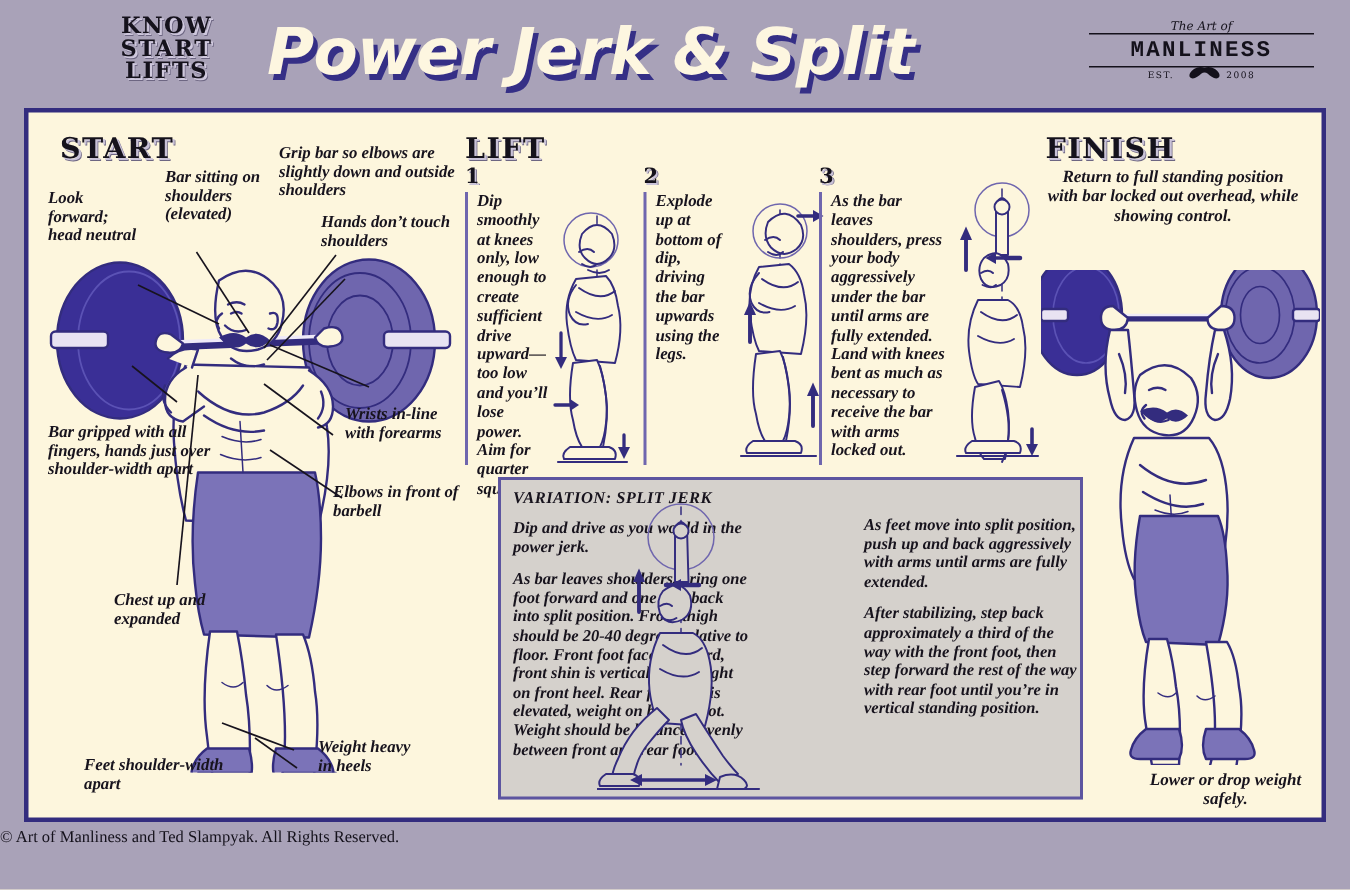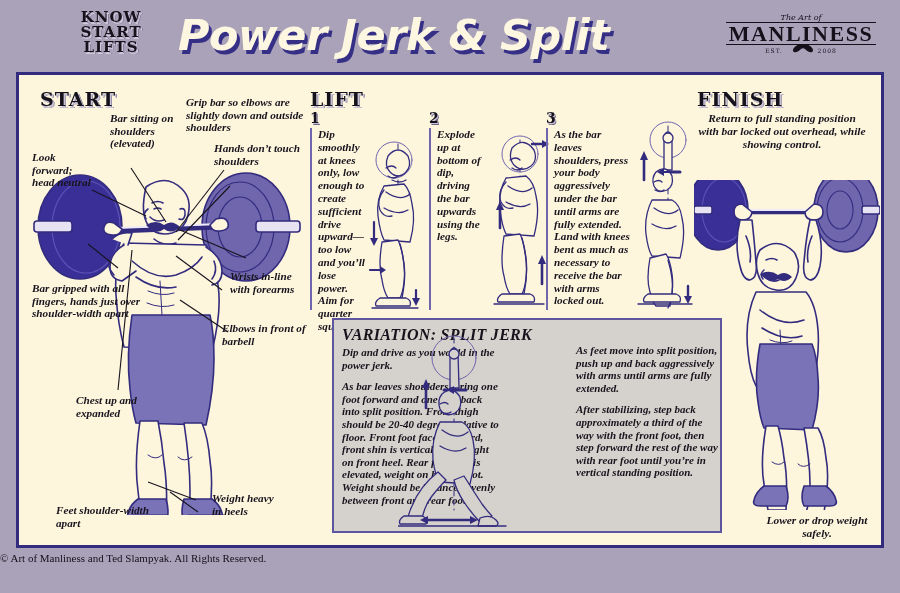--- a/index.html
+++ b/index.html
@@ -16,21 +16,21 @@
      font-family:"DejaVu Serif", serif;font-weight:bold;color:#15121c;
      font-size:15px;line-height:15px;letter-spacing:1px;
      text-shadow:1.5px 1.5px 0 #cfc8dd, 2px 2px 0 #6d6682;}
   .badge div{white-space:nowrap;}
   .maintitle{position:absolute;left:178px;top:7px;width:520px;
      font-family:"DejaVu Sans", sans-serif;font-style:italic;font-weight:bold;
      font-size:43px;line-height:56px;color:#fdf6e0;letter-spacing:-0.5px;
      text-shadow:3px 4px 0 #352f86;}
   .aomlogo{position:absolute;left:726px;top:13px;width:150px;text-align:center;color:#14111b;}
   .aom-top{font-family:"DejaVu Serif", serif;font-style:italic;font-size:8px;line-height:9px;}
-  .aom-mid{font-family:Liberation Serif, serif;font-weight:bold;font-size:22px;
+  .aom-mid{font-family:Liberation Mono, monospace;font-weight:bold;font-size:15px;
      line-height:21px;letter-spacing:1.5px;
      border-top:1.5px solid #14111b;border-bottom:1.5px solid #14111b;}
   .aom-bot{font-family:"DejaVu Serif", serif;font-size:6px;line-height:11px;letter-spacing:1px;position:relative;}
   .stache{position:absolute;left:50%;top:-1px;transform:translateX(-50%);font-size:13px;line-height:11px;}
 
   
   .panel{position:absolute;left:16px;top:72px;width:868px;height:476px;
      background:#fdf6dd;border:3px solid #332c7e;box-sizing:border-box;}
 
   
@@ -53,21 +53,21 @@
      font-weight:bold;font-size:11.2px;line-height:12.8px;color:#17131d;
      border-left:2px solid #6f66ae;padding-left:6px;box-sizing:border-box;}
 
   .finnote{position:absolute;font-family:"Liberation Serif", serif;font-style:italic;
      font-weight:bold;font-size:11.4px;line-height:13px;color:#17131d;text-align:center;}
 
   
   .varbox{position:absolute;left:332px;top:318px;width:390px;height:215px;
      background:#d5d1cc;border:2px solid #5d55a0;box-sizing:border-box;}
   .var-title{position:absolute;left:8px;top:6px;font-family:"Liberation Serif", serif;
-     font-style:italic;font-weight:bold;font-size:16px;color:#17131d;letter-spacing:.3px;}
+     font-style:italic;font-weight:bold;font-size:11px;color:#17131d;letter-spacing:.3px;}
   .var-col{position:absolute;font-family:"Liberation Serif", serif;font-style:italic;
      font-weight:bold;font-size:11px;line-height:12.6px;color:#17131d;}
   #var-left{left:8px;top:26px;width:158px;}
   #var-right{left:242px;top:24px;width:142px;}
   .var-p{margin:0 0 9px 0;}
 
   .footer{position:absolute;left:0;top:552px;width:900px;text-align:left;
      font-family:"Liberation Serif", serif;font-size:11px;color:#14111b;}
 
   svg{display:block;}
@@ -183,21 +183,21 @@
       <line x1="246" y1="258" x2="180" y2="230"></line>
       <line x1="222" y1="290" x2="176" y2="256"></line>
       <line x1="228" y1="332" x2="180" y2="300"></line>
       <line x1="118" y1="268" x2="88" y2="244"></line>
       <line x1="118" y1="390" x2="132" y2="250"></line>
       <line x1="196" y1="500" x2="148" y2="482"></line>
       <line x1="198" y1="512" x2="170" y2="492"></line>
     </g>
   </svg>
 
-  <div class="note" style="left:32px;top:126px;width:62px;margin-top:25px;">Look forward; head neutral</div>
+  <div class="note" style="left:32px;top:126px;width:62px;">Look forward; head neutral</div>
   <div class="note" style="left:110px;top:112px;width:82px;">Bar sitting on shoulders (elevated)</div>
   <div class="note" style="left:186px;top:96px;width:118px;">Grip bar so elbows are slightly down and outside shoulders</div>
   <div class="note" style="left:214px;top:142px;width:90px;">Hands don’t touch shoulders</div>
   <div class="note" style="left:230px;top:270px;width:76px;">Wrists in-line with forearms</div>
   <div class="note" style="left:32px;top:282px;width:112px;">Bar gripped with all fingers, hands just over shoulder-width apart</div>
   <div class="note" style="left:222px;top:322px;width:84px;">Elbows in front of barbell</div>
   <div class="note" style="left:76px;top:394px;width:74px;">Chest up and expanded</div>
   <div class="note" style="left:56px;top:504px;width:96px;">Feet shoulder-width apart</div>
   <div class="note" style="left:212px;top:492px;width:68px;">Weight heavy in heels</div>
 

